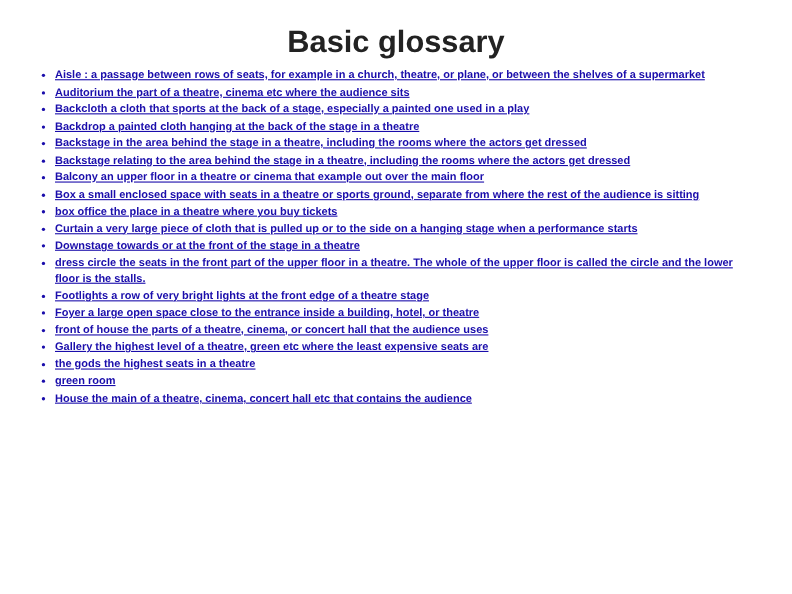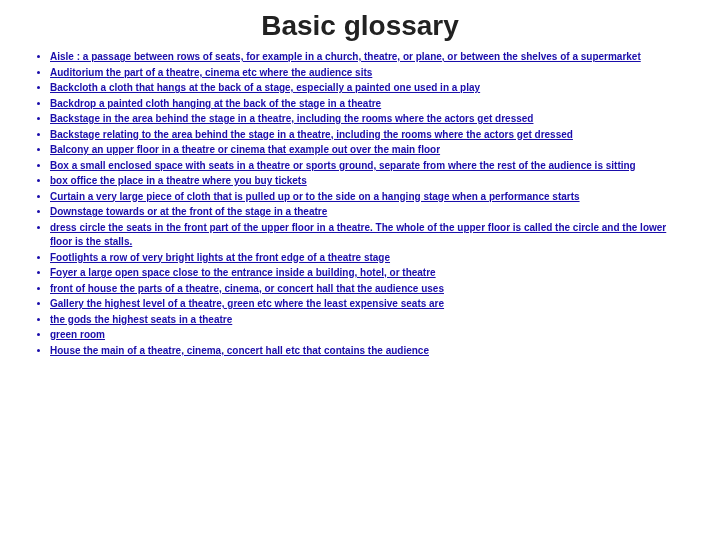--- a/index.html
+++ b/index.html
@@ -6,21 +6,21 @@
     body {
       width: 720px;
       height: 540px;
       background: #ffffff;
       font-family: Arial, sans-serif;
       overflow: hidden;
     }
     .page {
       width: 720px;
       height: 540px;
-      padding: 10px 30px 10px 30px;
+      padding: 22px 30px 10px 30px;
       overflow: hidden;
     }
     h1 {
       text-align: center;
       font-size: 28px;
       font-weight: bold;
       color: #222;
       margin-bottom: 8px;
     }
     ul {
@@ -37,21 +37,21 @@
     }
   </style>
 </head>
 <body>
 
 <div class="page">
   <h1>Basic glossary</h1>
   <ul id="glossary-list">
   <li>Aisle : a passage between rows of seats, for example in a church, theatre, or plane, or between the shelves of a supermarket</li>
       <li>Auditorium the part of a theatre, cinema etc where the audience sits</li>
-      <li>Backcloth a cloth that hangs at the back of a stage, especially a painted one used in a play</li>
+      <li>Backcloth a cloth that sports at the back of a stage, especially a painted one used in a play</li>
       <li>Backdrop  a painted cloth hanging at the back of the stage in a theatre</li>
       <li>Backstage in the area behind the stage in a theatre, including the rooms where the actors get dressed</li>
       <li>Backstage relating to the area behind the stage in a theatre, including the rooms where the actors get dressed</li>
       <li>Balcony an upper floor in a theatre or cinema that example out over the main floor</li>
       <li>Box a small enclosed space with seats in a theatre or sports ground, separate from where the rest of the audience is sitting</li>
       <li>box office the place in a theatre where you buy tickets</li>
       <li>Curtain  a very large piece of cloth that is pulled up or to the side on a hanging stage when a performance starts</li>
       <li>Downstage  towards or at the front of the stage in a theatre</li>
       <li>dress circle the seats in the front part of the upper floor in a theatre. The whole of the upper floor is called the circle and the lower floor is the stalls.</li>
       <li>Footlights  a row of very bright lights at the front edge of a theatre stage</li>

